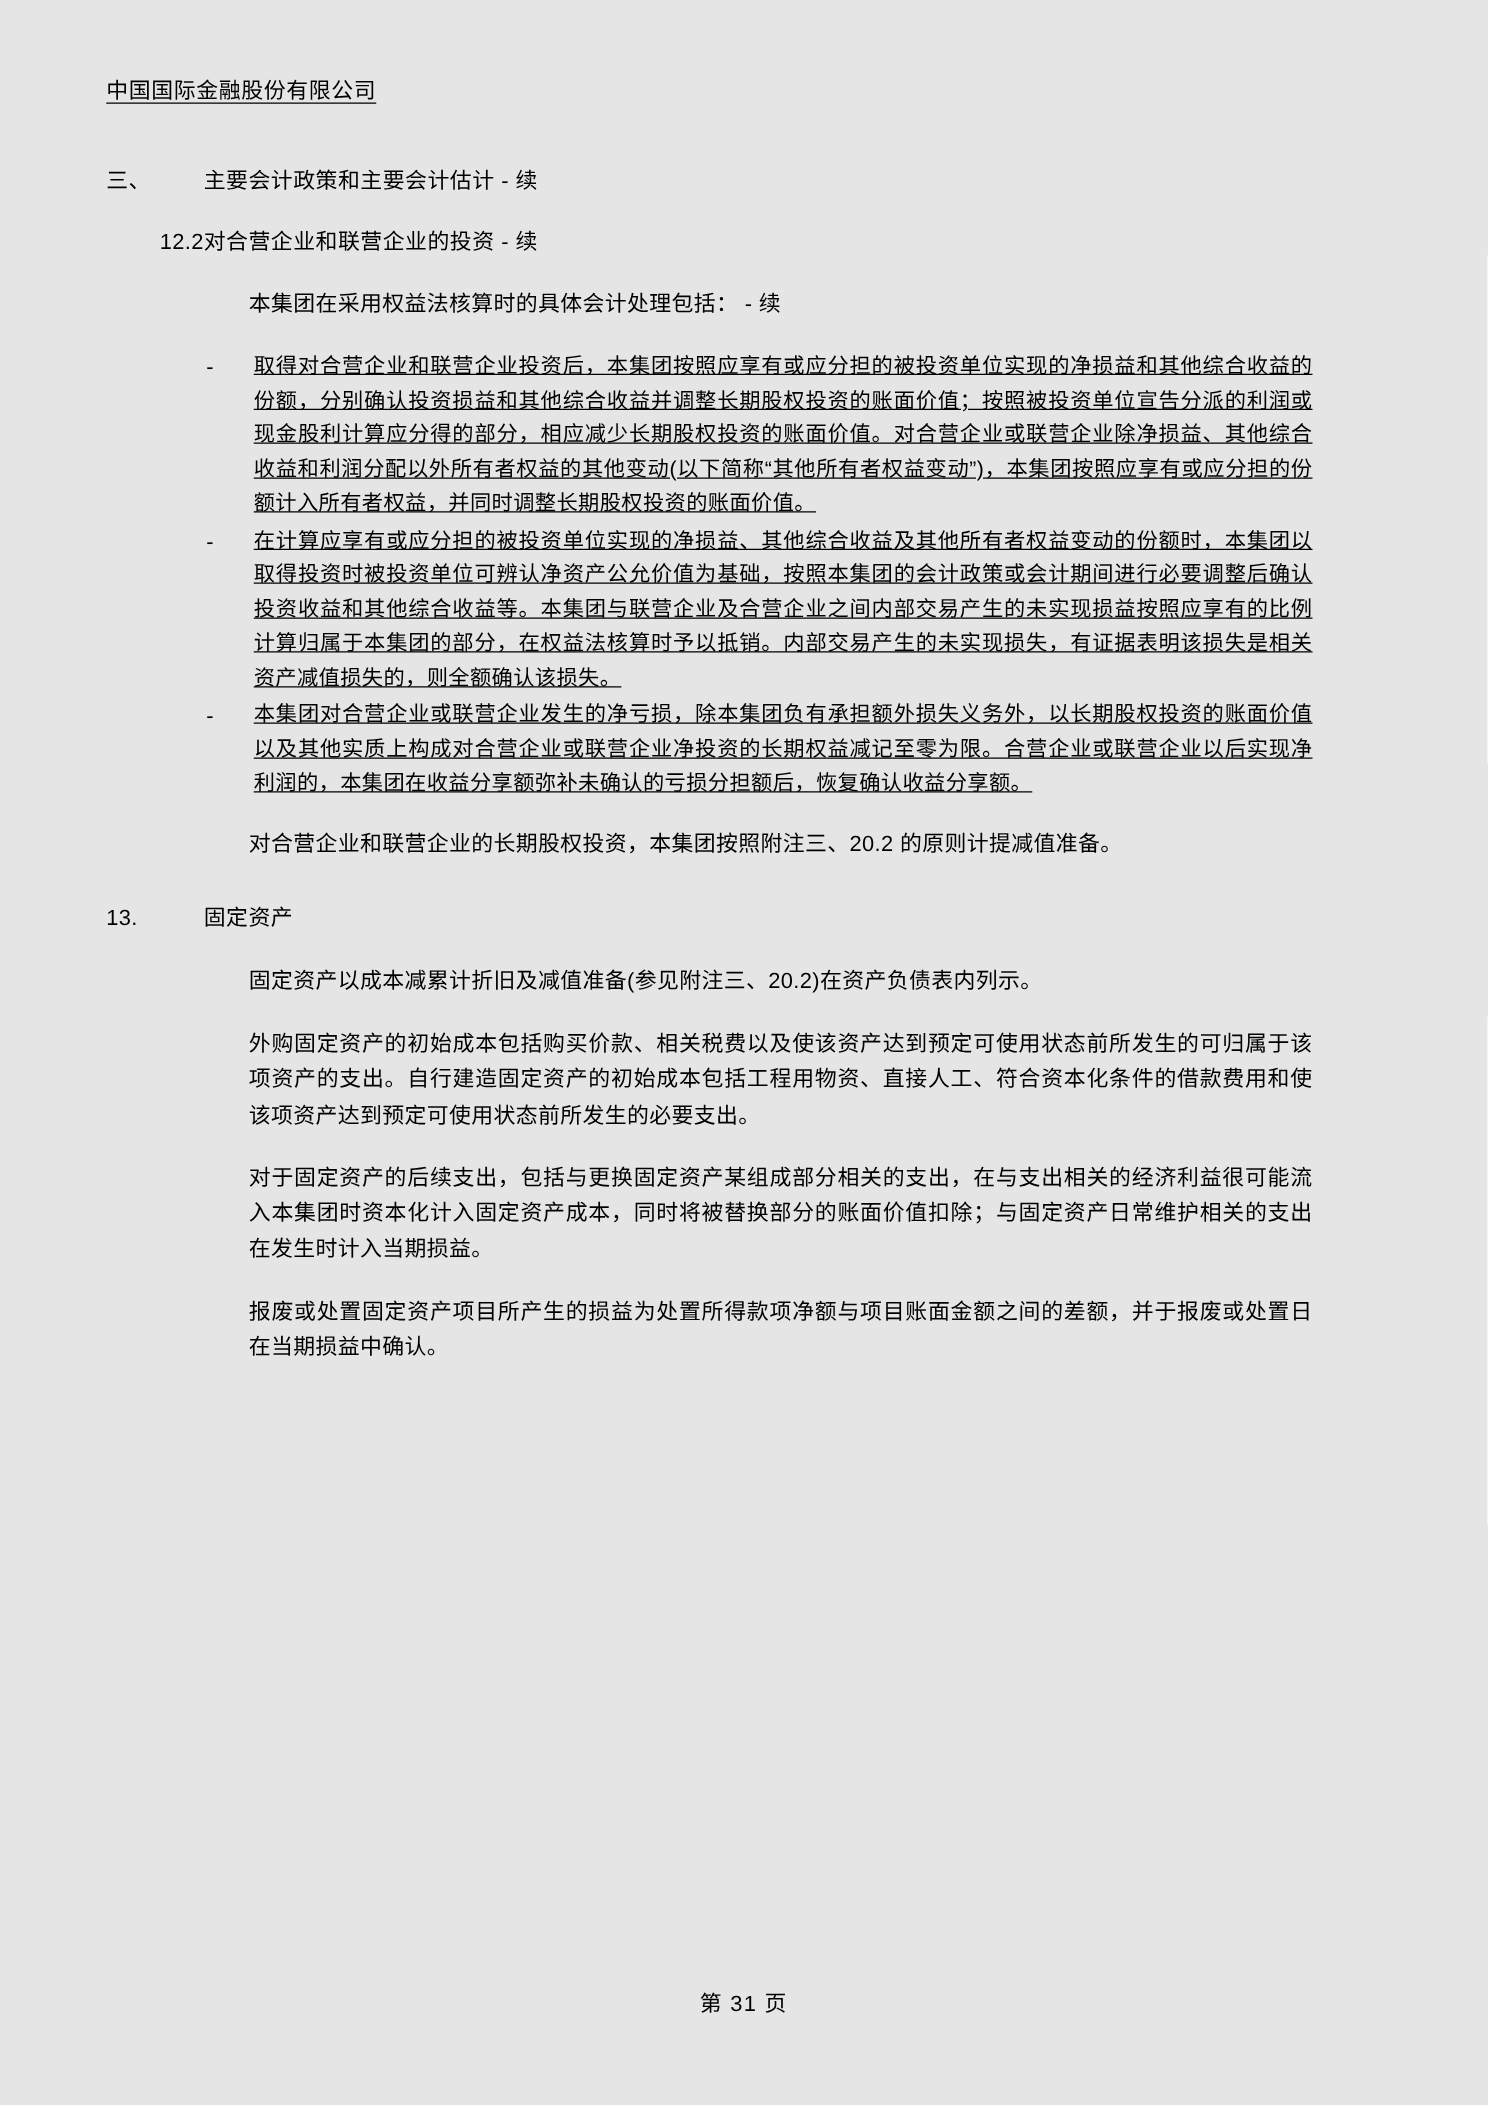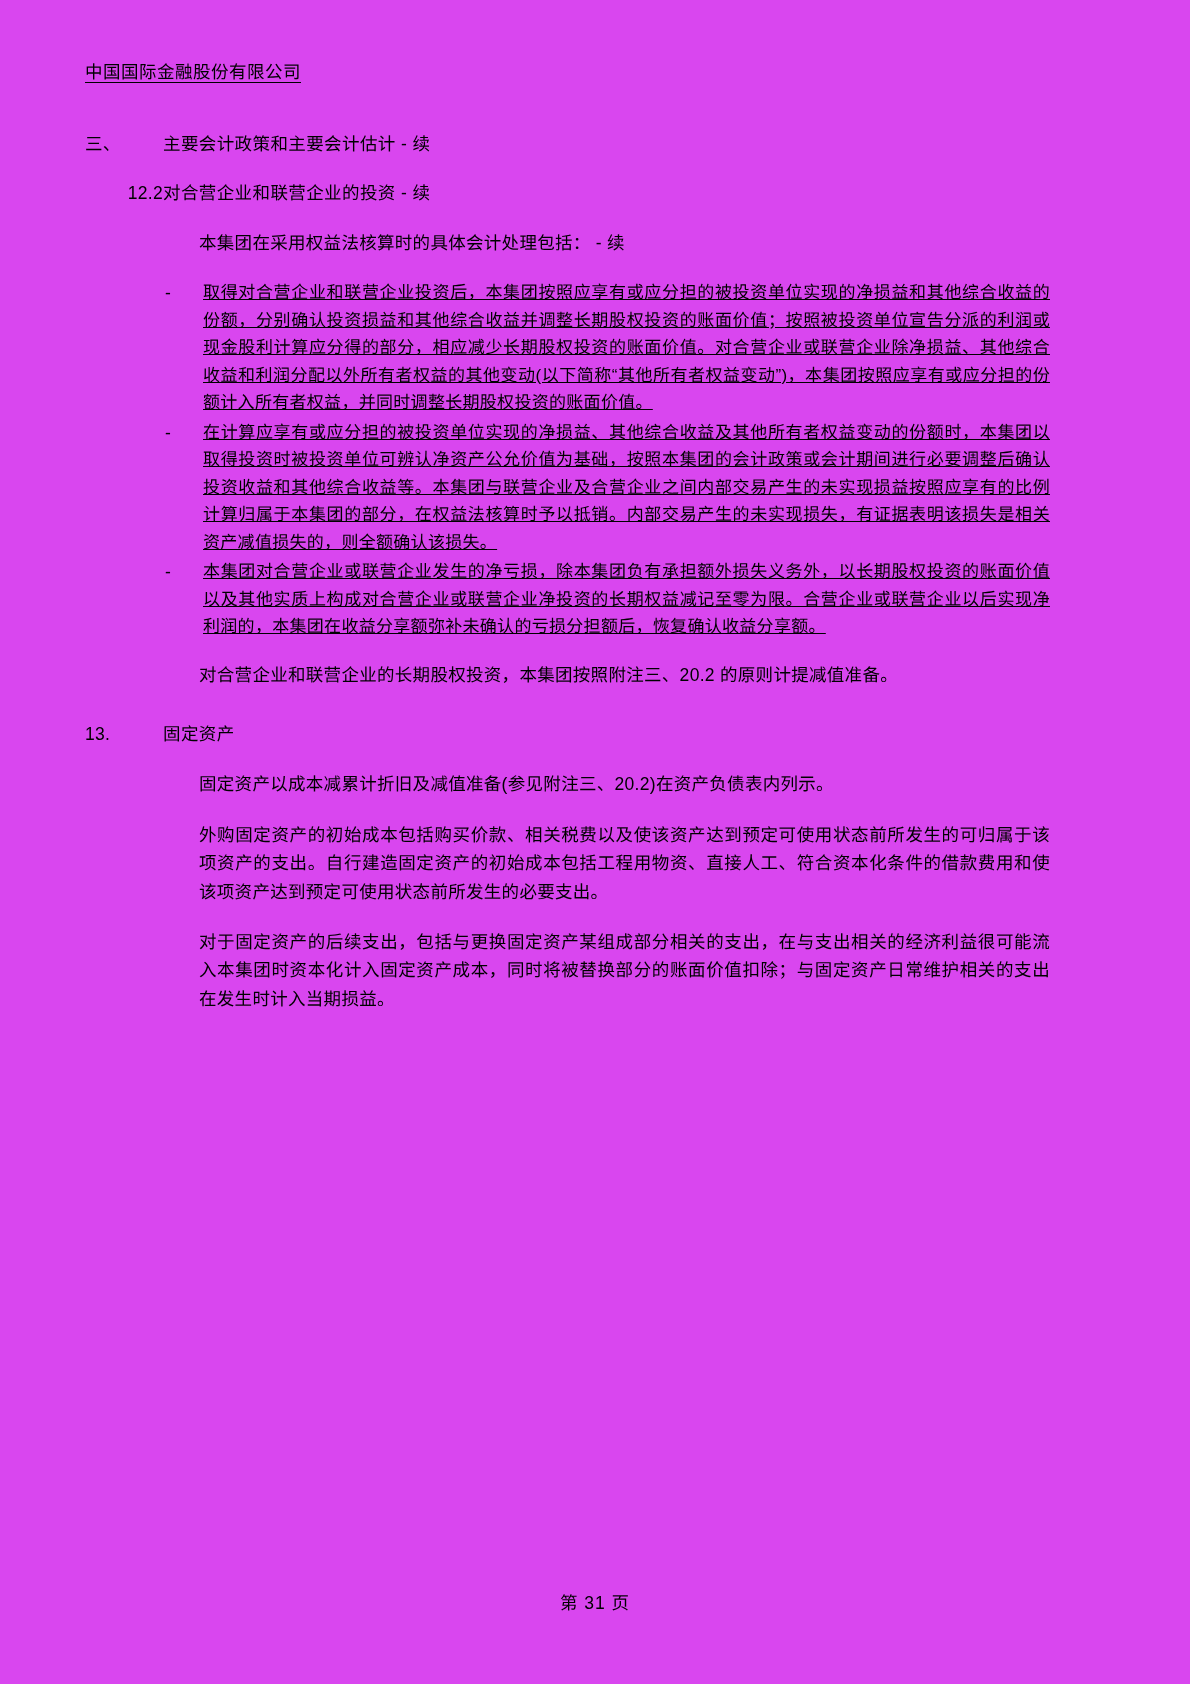--- a/index.html
+++ b/index.html
@@ -10,21 +10,21 @@
   }
   body {
     font-family: "Liberation Sans", "DejaVu Sans", sans-serif;
     color: #000000;
   }
   .page {
     position: relative;
     width: 1190px;
     height: 1684px;
     margin: 0 auto;
-    background: #d946ef;
+    background: #e5e5e5;
     box-sizing: border-box;
     padding: 0;
     overflow: hidden;
   }
   .content {
     position: absolute;
     left: 85px;
     top: 60px;
     width: 965px;
   }
@@ -144,18 +144,19 @@
     <div class="section-gap"></div>
 
     <div class="row">
       <div class="num">13.</div>
       <div class="heading-text">固定资产</div>
     </div>
 
     <div class="body-block">固定资产以成本减累计折旧及减值准备(参见附注三、20.2)在资产负债表内列示。</div>
     <div class="body-block">外购固定资产的初始成本包括购买价款、相关税费以及使该资产达到预定可使用状态前所发生的可归属于该项资产的支出。自行建造固定资产的初始成本包括工程用物资、直接人工、符合资本化条件的借款费用和使该项资产达到预定可使用状态前所发生的必要支出。</div>
     <div class="body-block">对于固定资产的后续支出，包括与更换固定资产某组成部分相关的支出，在与支出相关的经济利益很可能流入本集团时资本化计入固定资产成本，同时将被替换部分的账面价值扣除；与固定资产日常维护相关的支出在发生时计入当期损益。</div>
+    <div class="body-block">报废或处置固定资产项目所产生的损益为处置所得款项净额与项目账面金额之间的差额，并于报废或处置日在当期损益中确认。</div>
 
   </div>
 
   <div class="footer">第 31 页</div>
 
 </div>
 
 </body></html>

